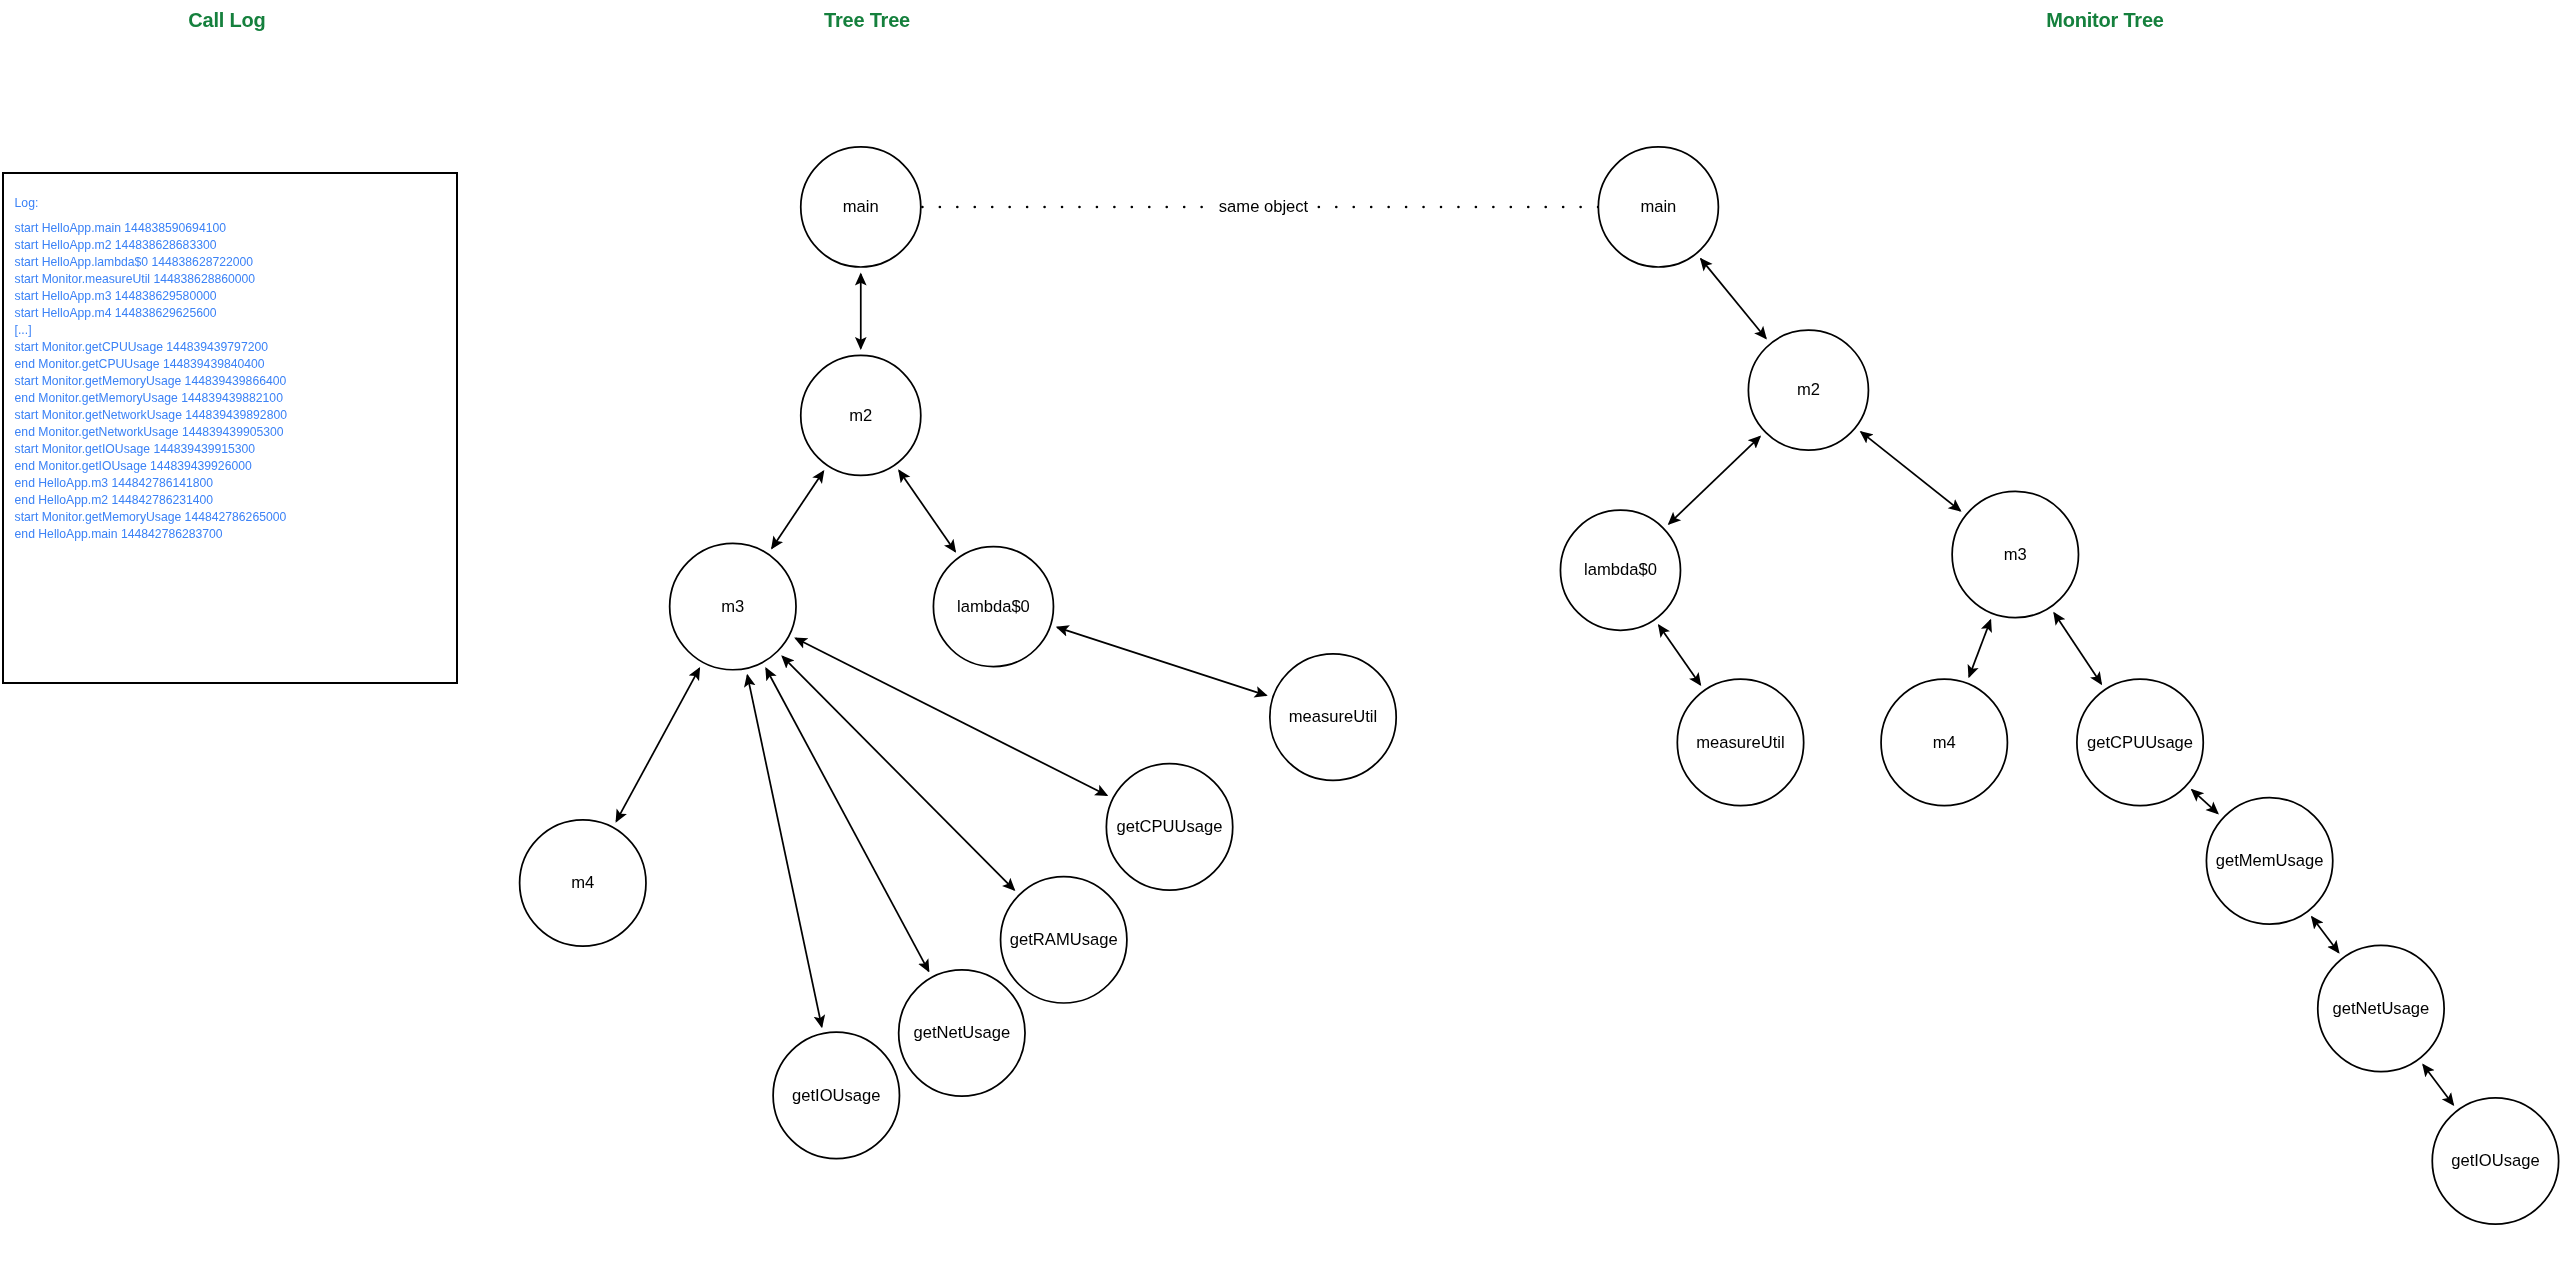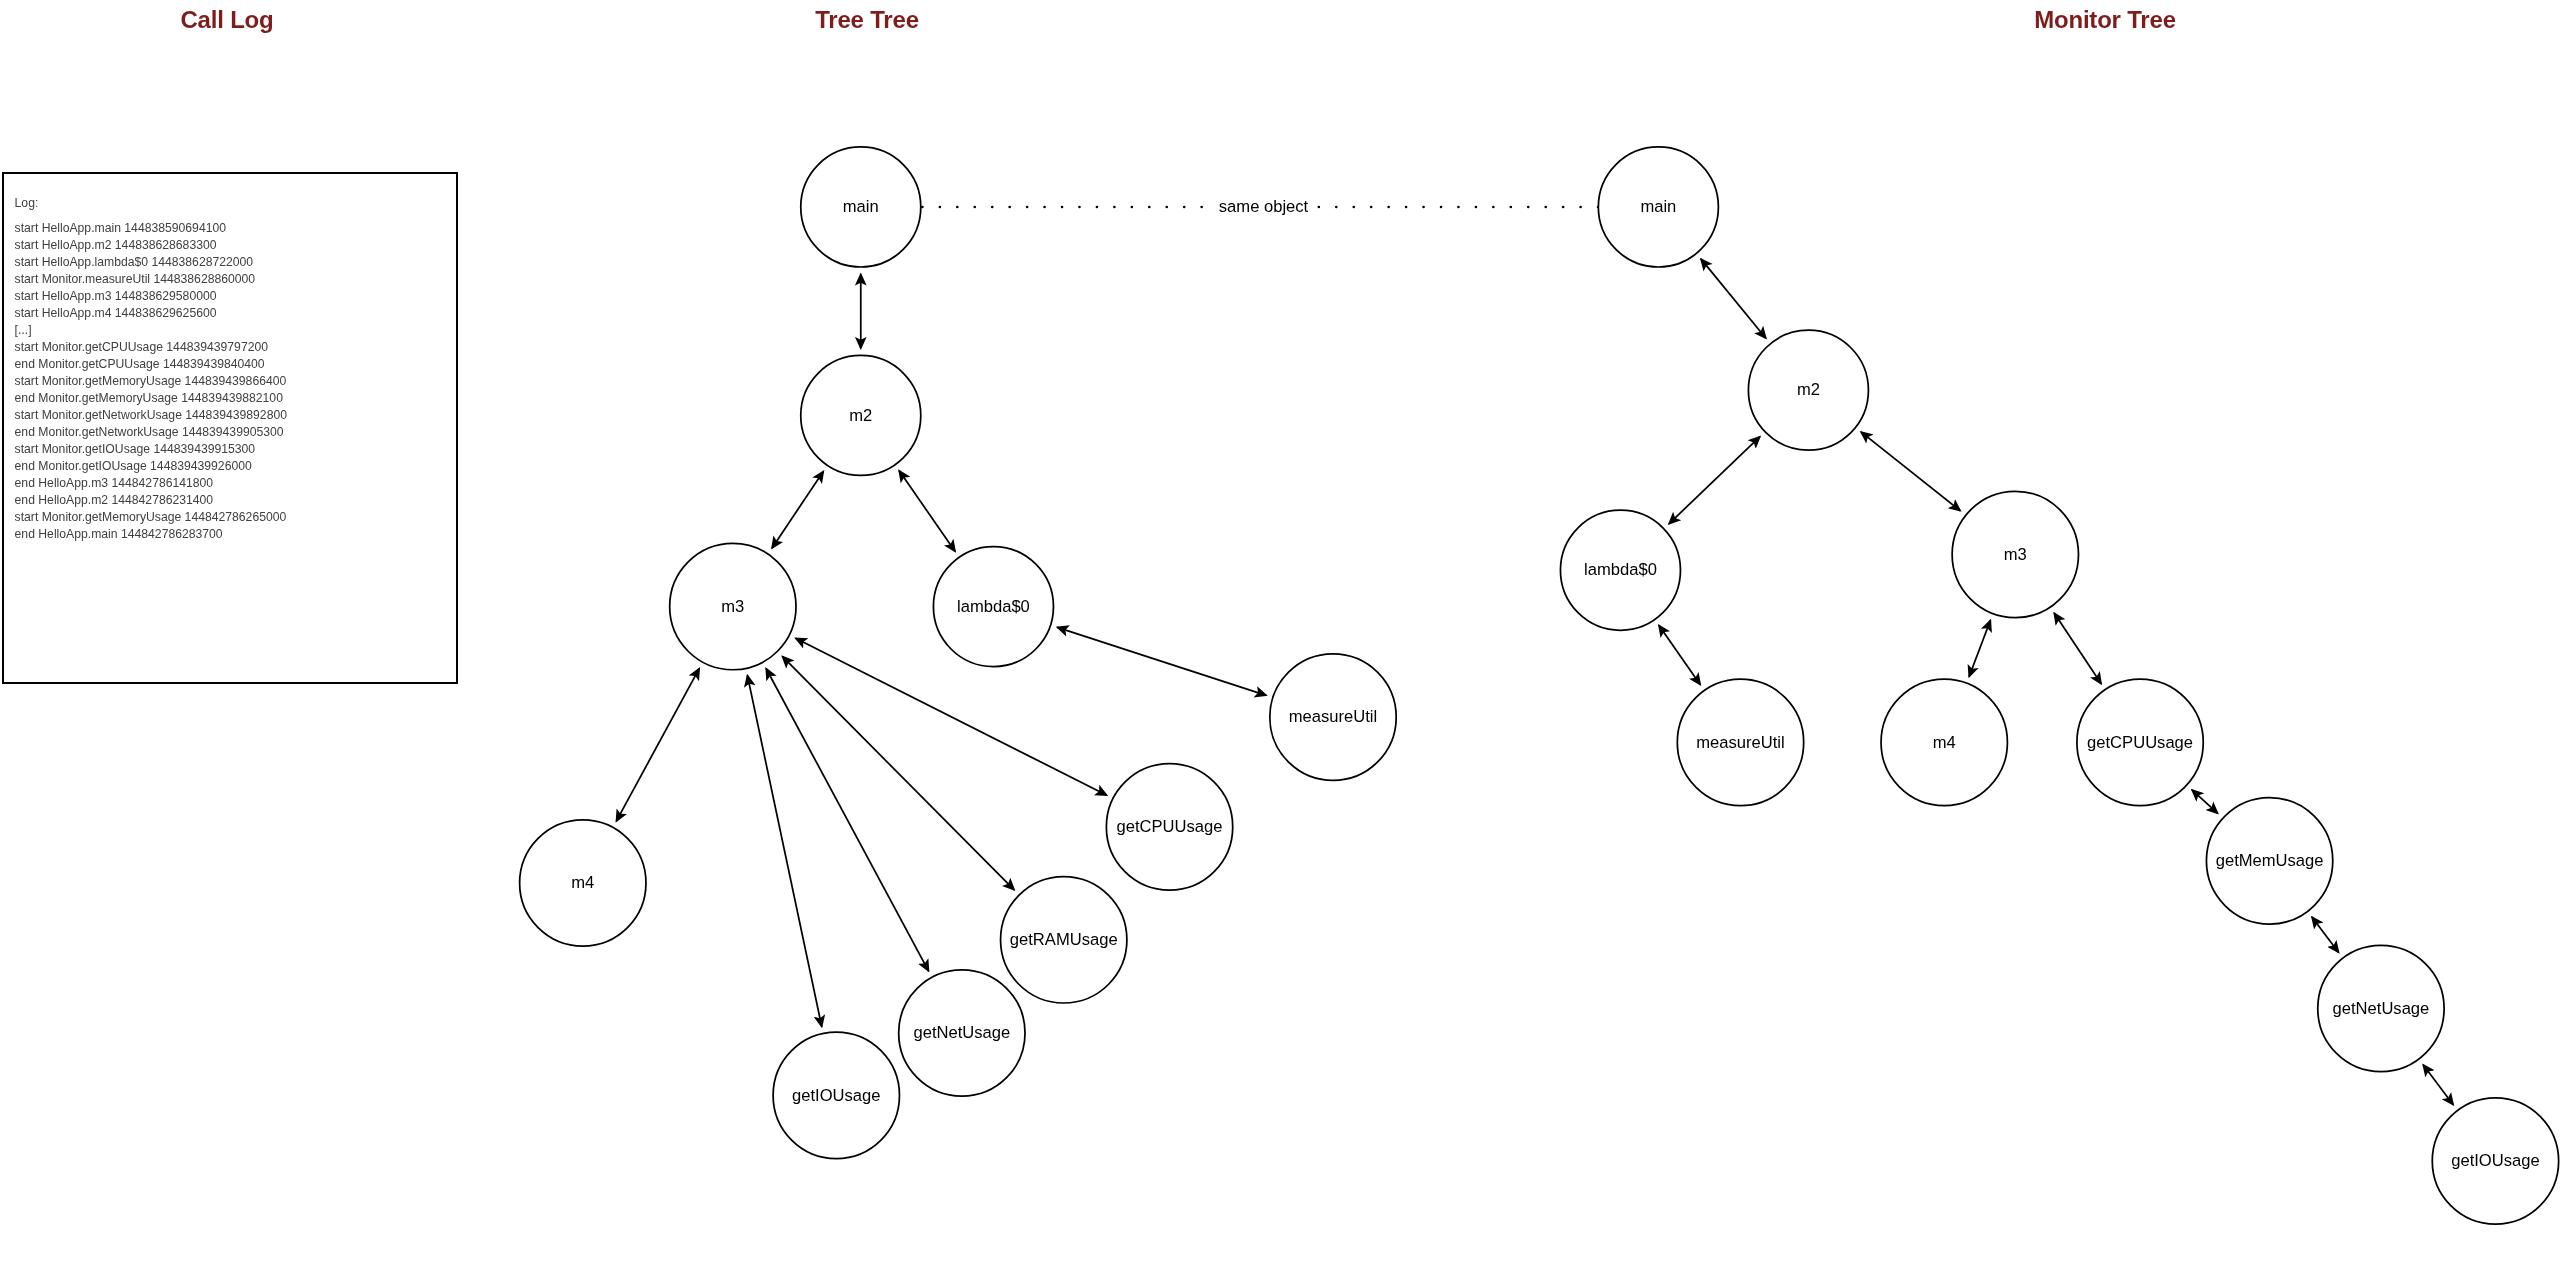--- a/index.html
+++ b/index.html
@@ -18,23 +18,23 @@
     height: 1270px;
     background: #ffffff;
     overflow: hidden;
   }
 
   
   .panel-title {
     position: absolute;
     font-family: "Liberation Sans", sans-serif;
     font-weight: bold;
-    font-size: 24px;
+    font-size: 20px;
     line-height: 30px;
-    color: #7f1d1d;
+    color: #15803d;
     white-space: nowrap;
     transform: translateX(-50%);
     letter-spacing: -0.2px;
   }
 
   
   #log-box {
     position: absolute;
     left: 1.6px;
     top: 172px;
@@ -45,21 +45,21 @@
     box-sizing: border-box;
   }
   #log-text {
     position: absolute;
     left: 11px;
     top: 20.5px;
     right: 4.7px;
     font-family: "Liberation Sans", sans-serif;
     font-size: 12.2px;
     line-height: 17px;
-    color: #404040;
+    color: #3b82f6;
     white-space: pre;
   }
   .log-line { display: block; white-space: pre; }
   .log-spacer { display: block; height: 8.7px; }
 
   
   #graph-layer {
     position: absolute;
     left: 0;
     top: 0;

